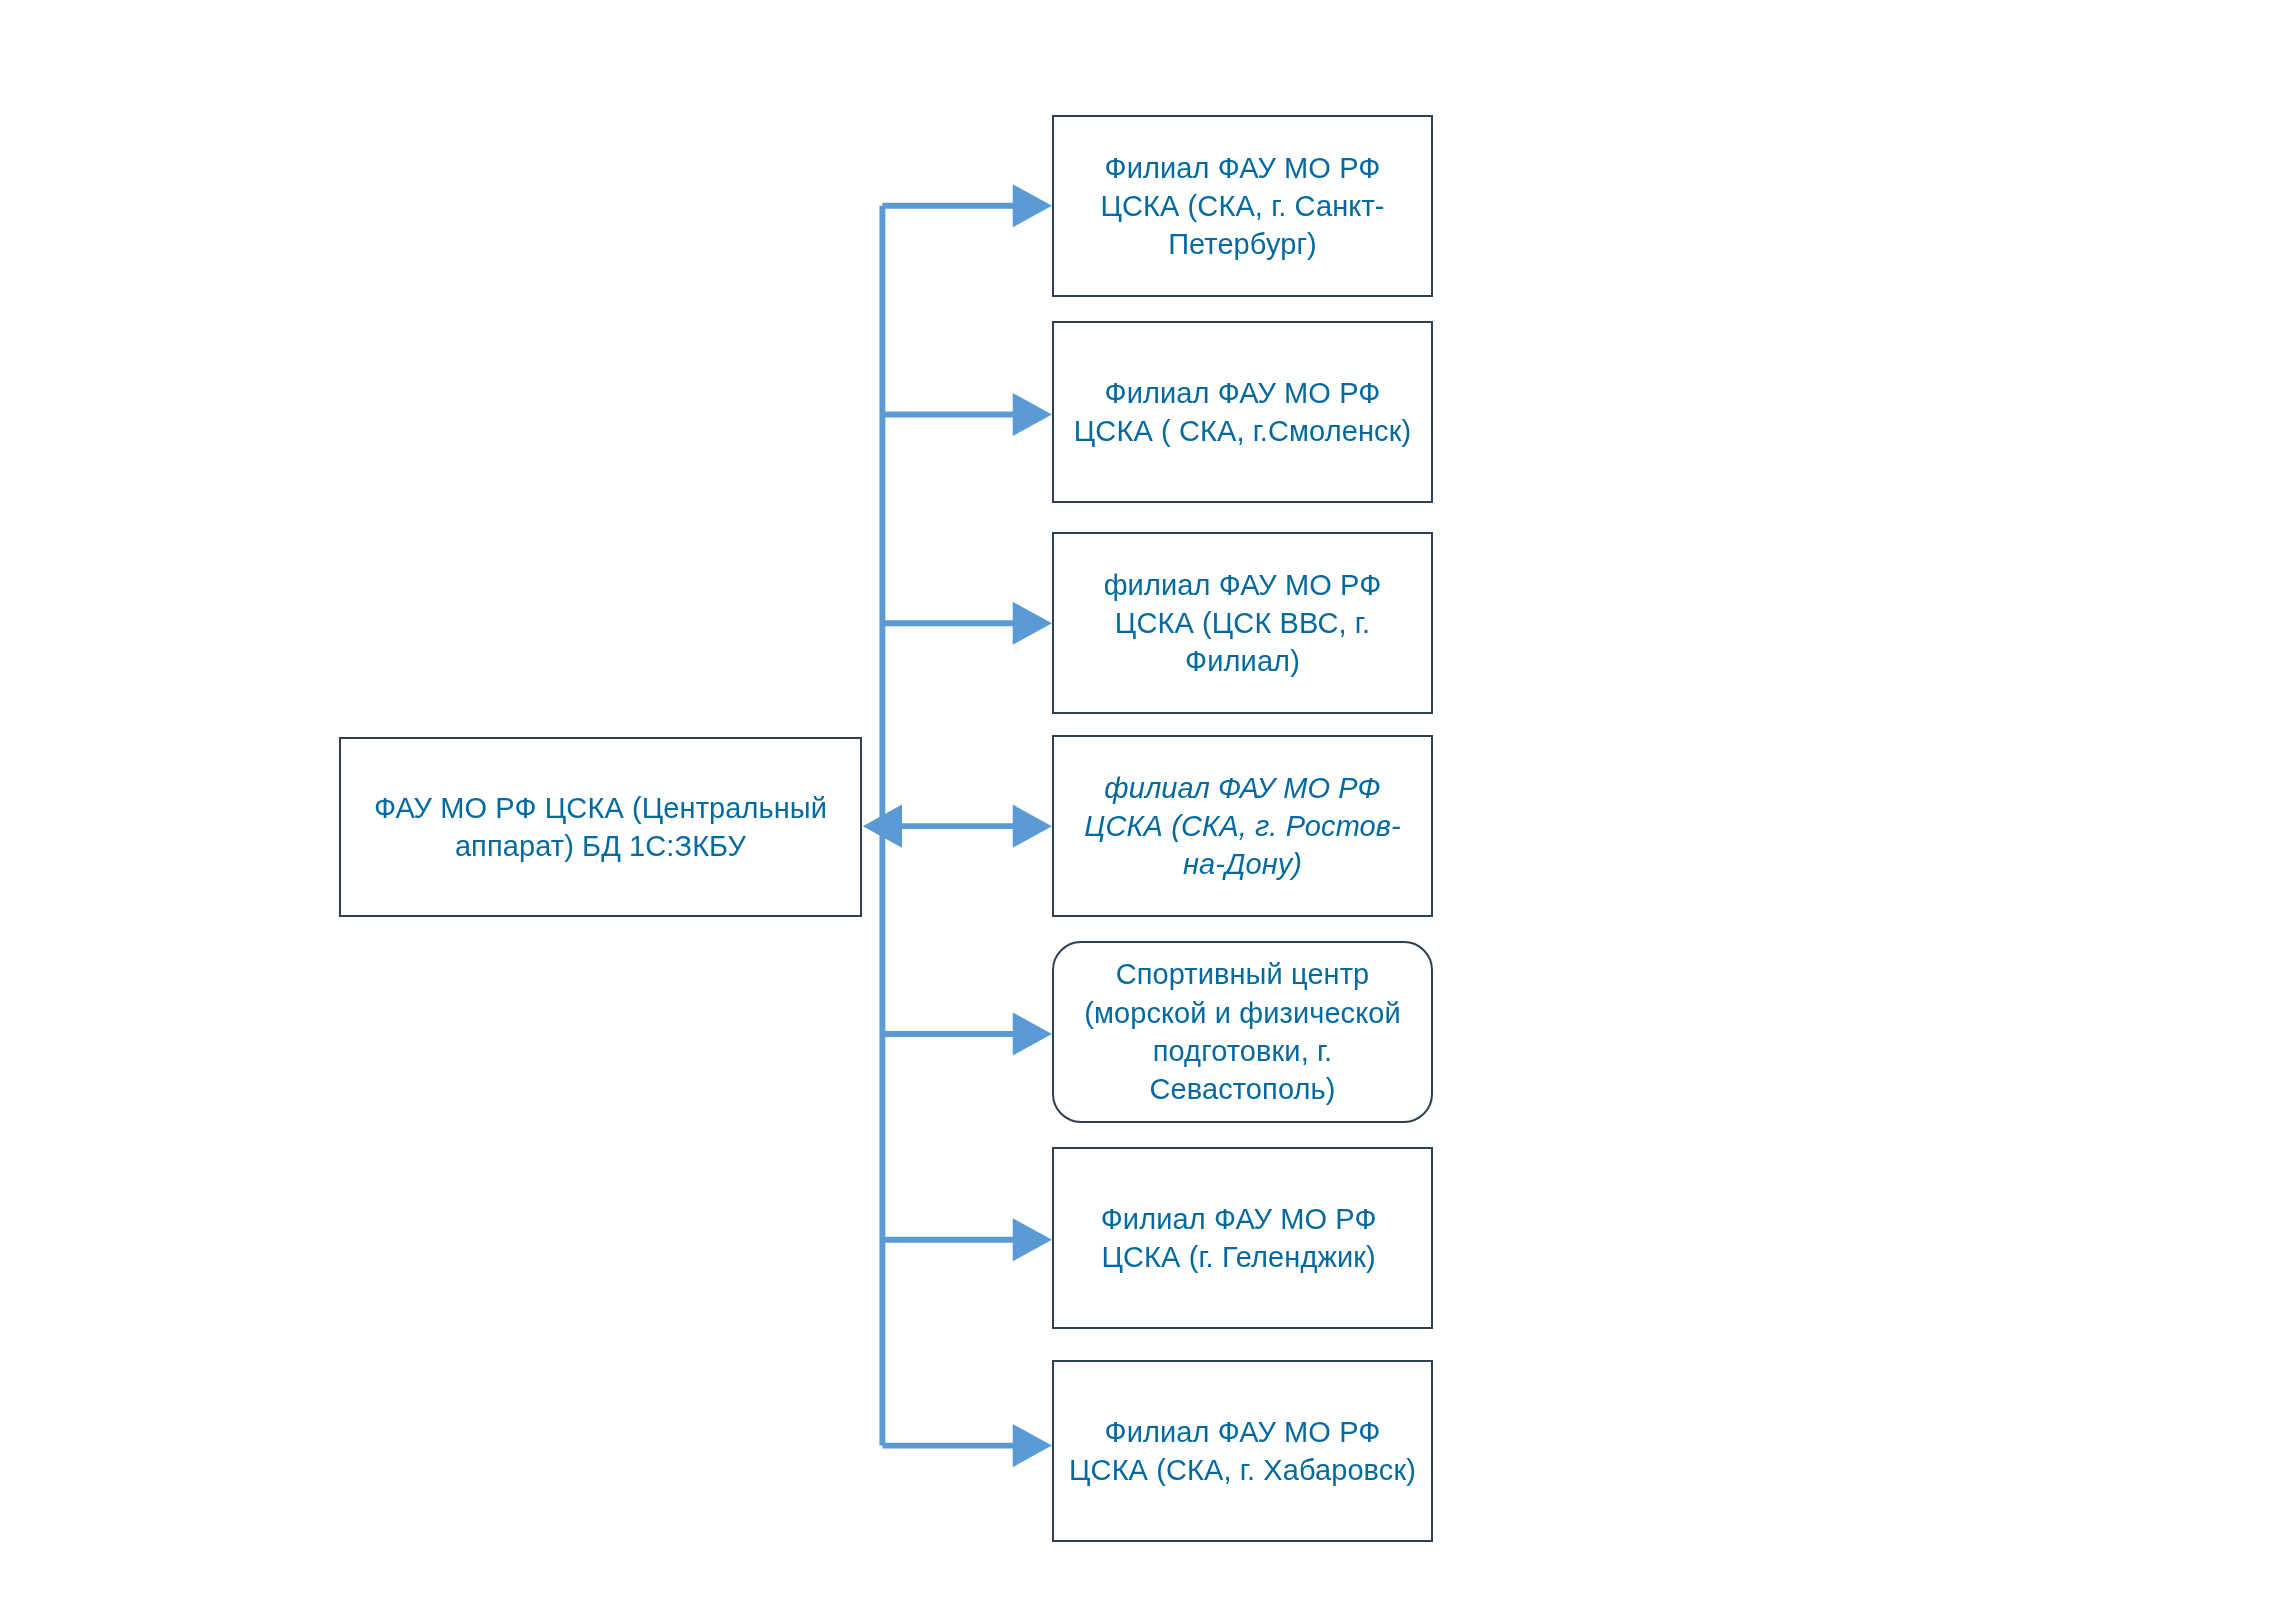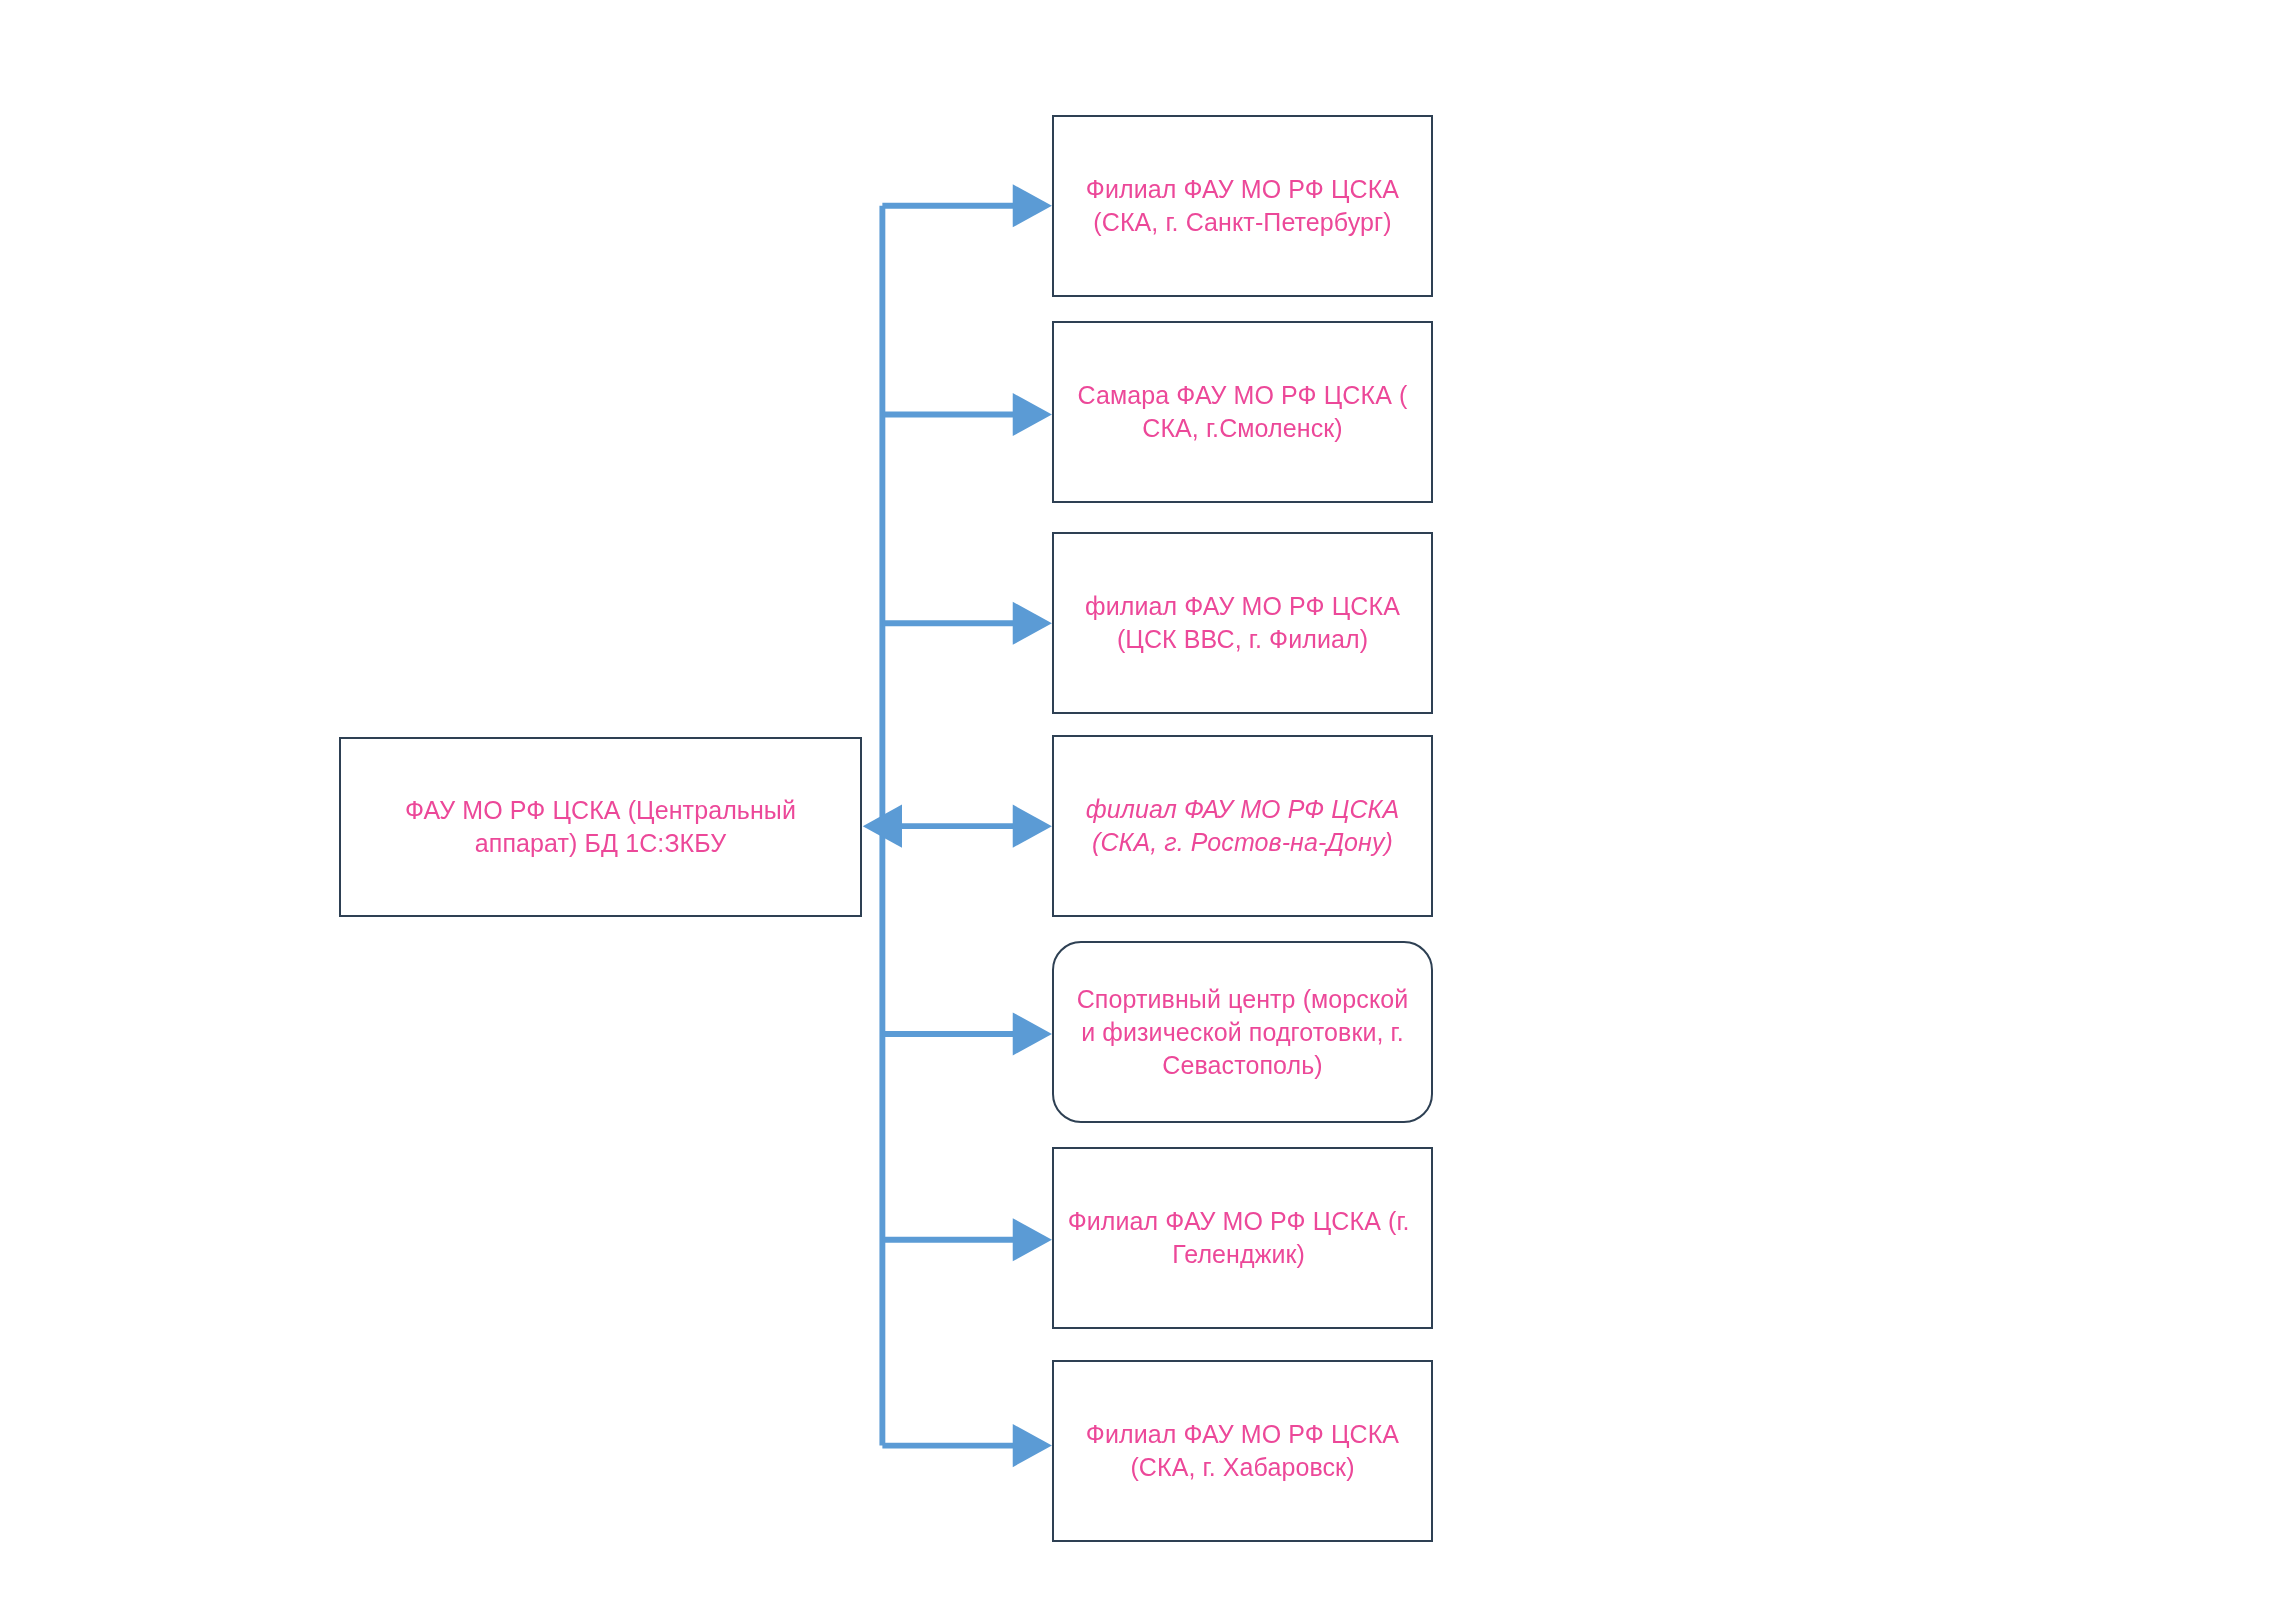--- a/index.html
+++ b/index.html
@@ -19,22 +19,22 @@
   }
   .node {
     position: absolute;
     box-sizing: border-box;
     background: #ffffff;
     border: 2px solid #2E4053;
     display: flex;
     align-items: center;
     justify-content: center;
     text-align: center;
-    color: #ec4899;
-    font-size: 25px;
+    color: #0369a1;
+    font-size: 29px;
     line-height: 1.32;
     padding: 5.9px 13.7px;
     white-space: pre-line;
     letter-spacing: 0.1px;
   }
   .node.root {
     left: 339px;
     top: 737px;
     width: 523px;
     height: 180px;
@@ -77,21 +77,21 @@
         <polygon points="880,843 920,821 920,865"></polygon>
         <polygon points="1073,1055 1033,1033 1033,1077"></polygon>
         <polygon points="1073,1265 1033,1243 1033,1287"></polygon>
         <polygon points="1073,1475 1033,1453 1033,1497"></polygon>
       </g>
   </svg>
 
   <div class="node root">ФАУ МО РФ ЦСКА (Центральный аппарат) БД  1С:ЗКБУ</div>
 
   <div class="node branch" style="left: 1052px; top: 115px; height: 182px;">Филиал ФАУ МО РФ ЦСКА (СКА, г. Санкт-Петербург)</div>
-  <div class="node branch" style="left: 1052px; top: 321px; height: 182px;">Самара ФАУ МО РФ ЦСКА ( СКА, г.Смоленск)</div>
+  <div class="node branch" style="left: 1052px; top: 321px; height: 182px;">Филиал ФАУ МО РФ ЦСКА ( СКА, г.Смоленск)</div>
   <div class="node branch" style="left: 1052px; top: 532px; height: 182px;">филиал ФАУ МО РФ ЦСКА (ЦСК ВВС, г. Филиал)</div>
   <div class="node branch" style="left: 1052px; top: 735px; height: 182px; font-style: italic;">филиал ФАУ МО РФ ЦСКА (СКА, г. Ростов-на-Дону)</div>
   <div class="node branch" style="left: 1052px; top: 941px; height: 182px; border-radius: 29px;">Спортивный центр (морской и физической подготовки, г. Севастополь)</div>
   <div class="node branch" style="left: 1052px; top: 1147px; height: 182px; padding-left: 6px;">Филиал ФАУ МО РФ ЦСКА (г. Геленджик)</div>
   <div class="node branch" style="left: 1052px; top: 1360px; height: 182px;">Филиал ФАУ МО РФ ЦСКА (СКА, г. Хабаровск)</div>
 
 </div>
 
 
 </body></html>

